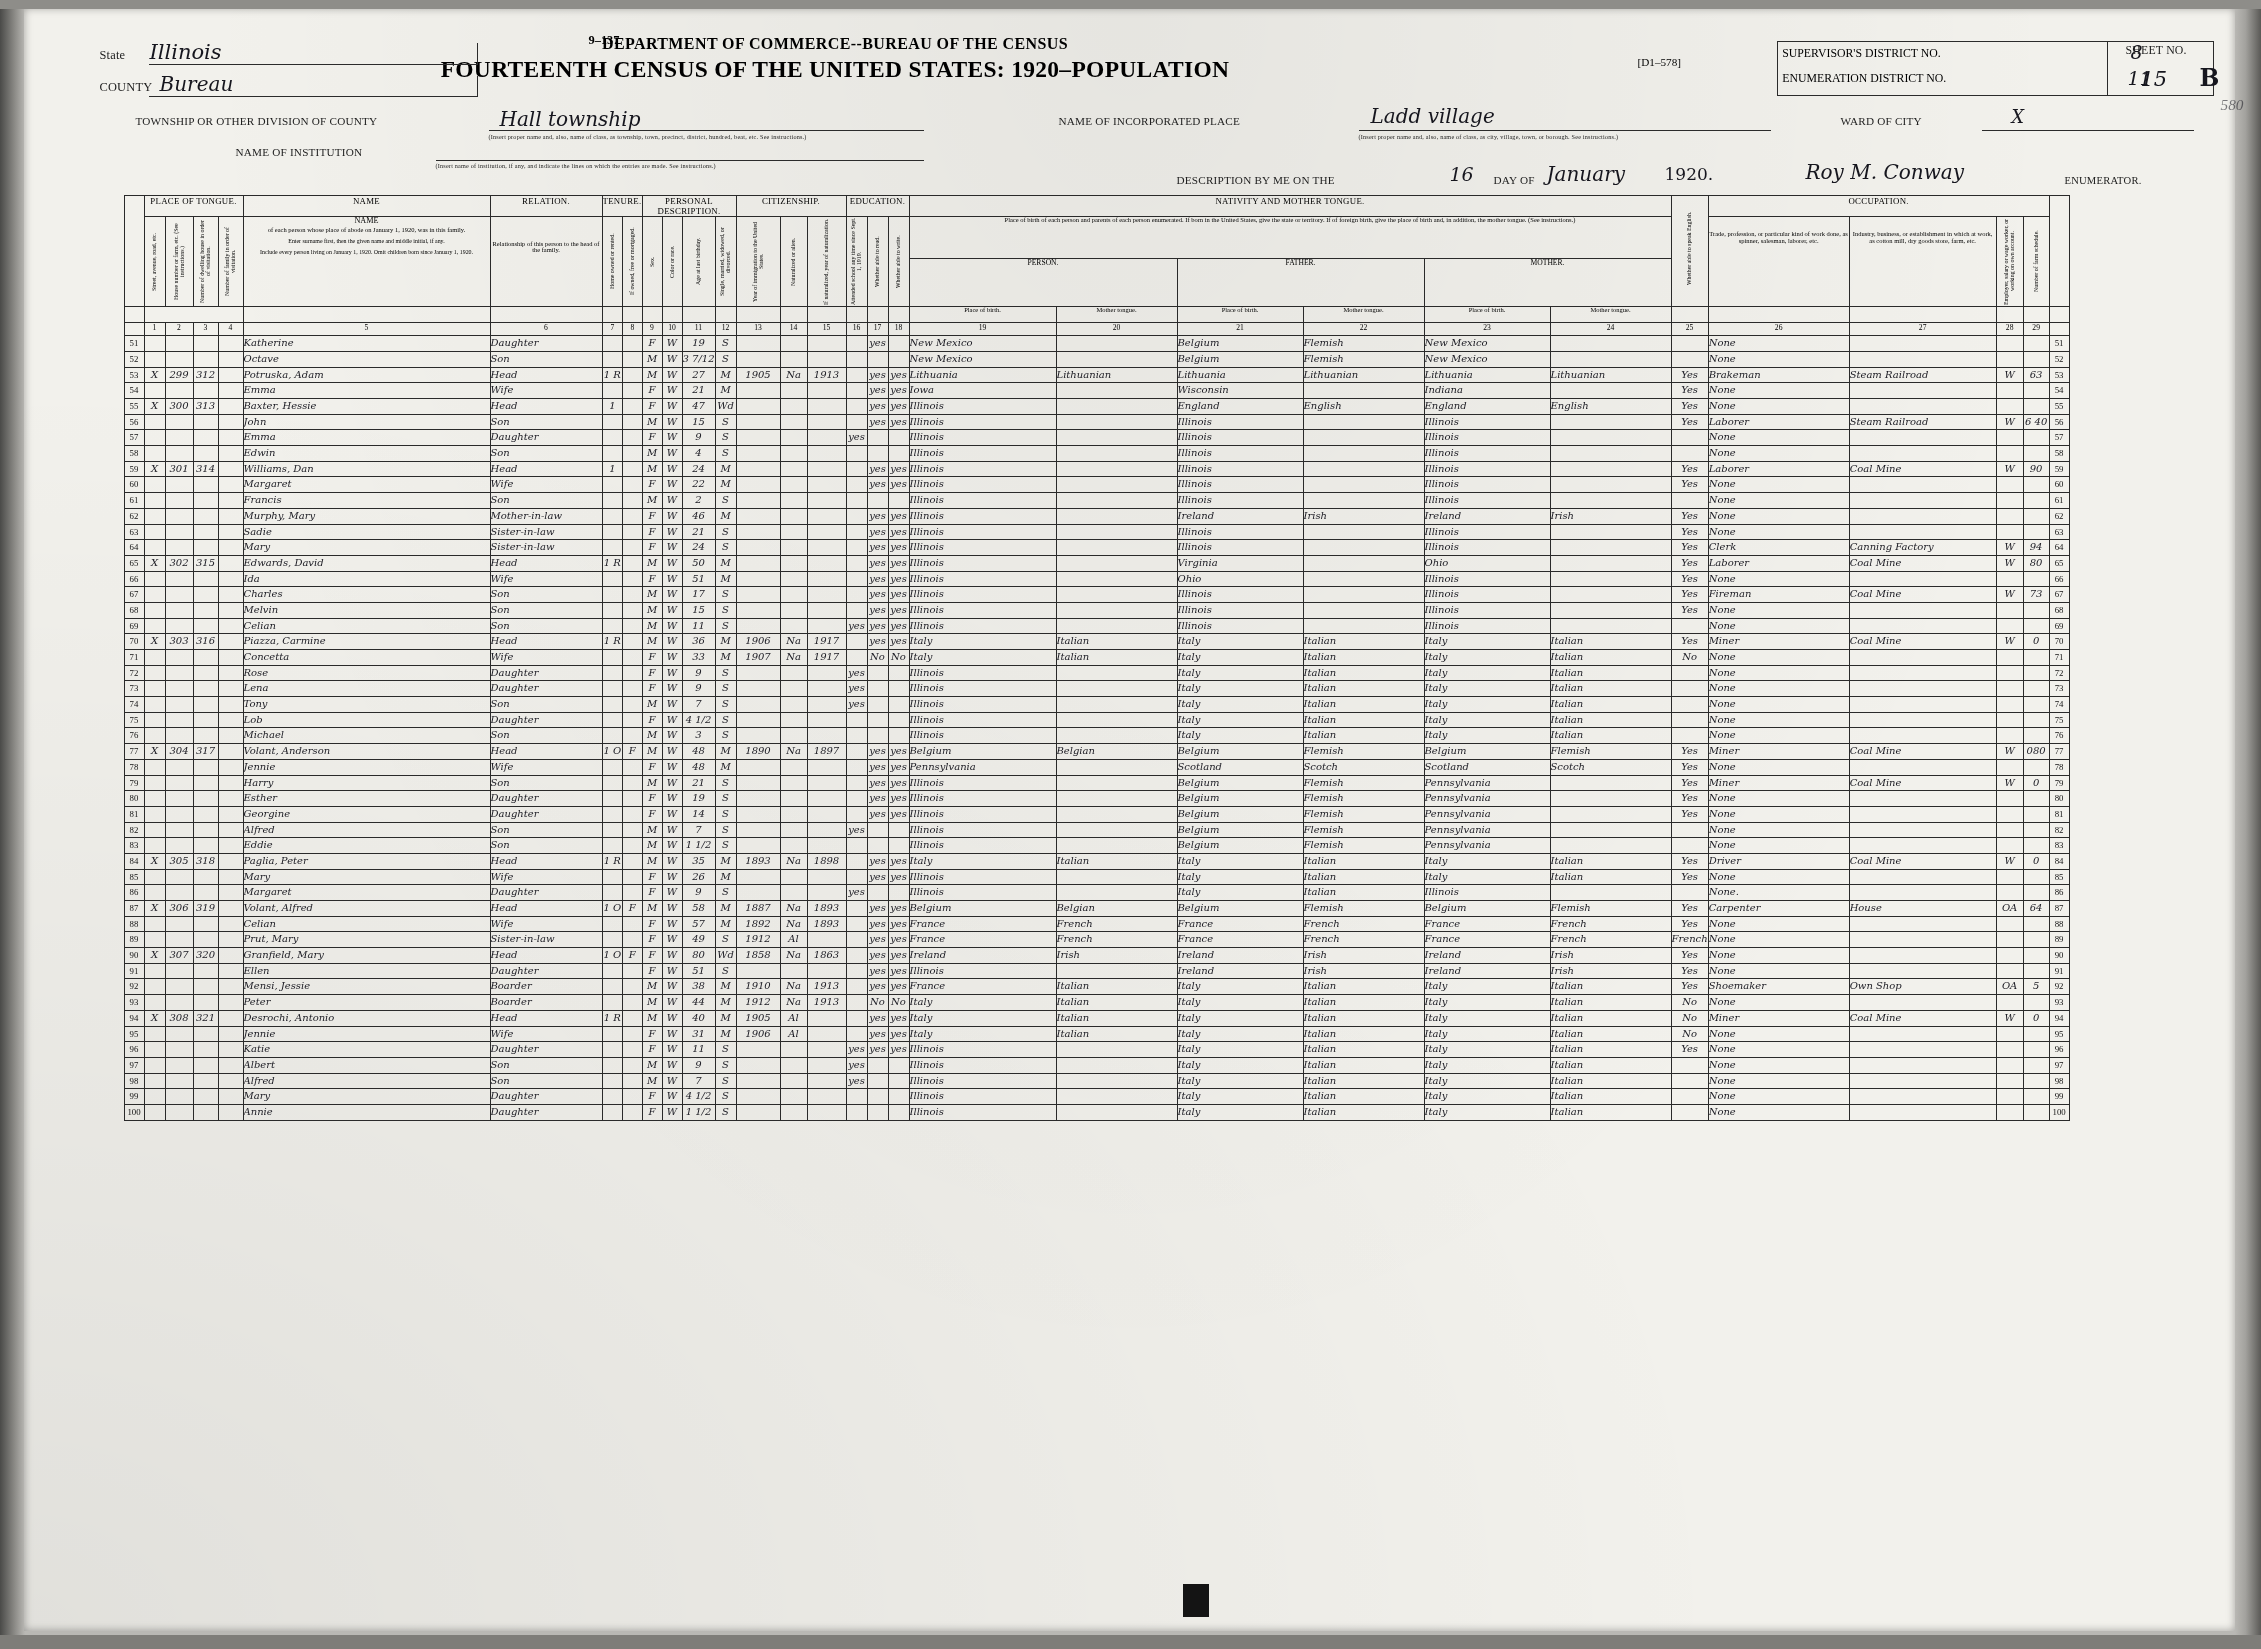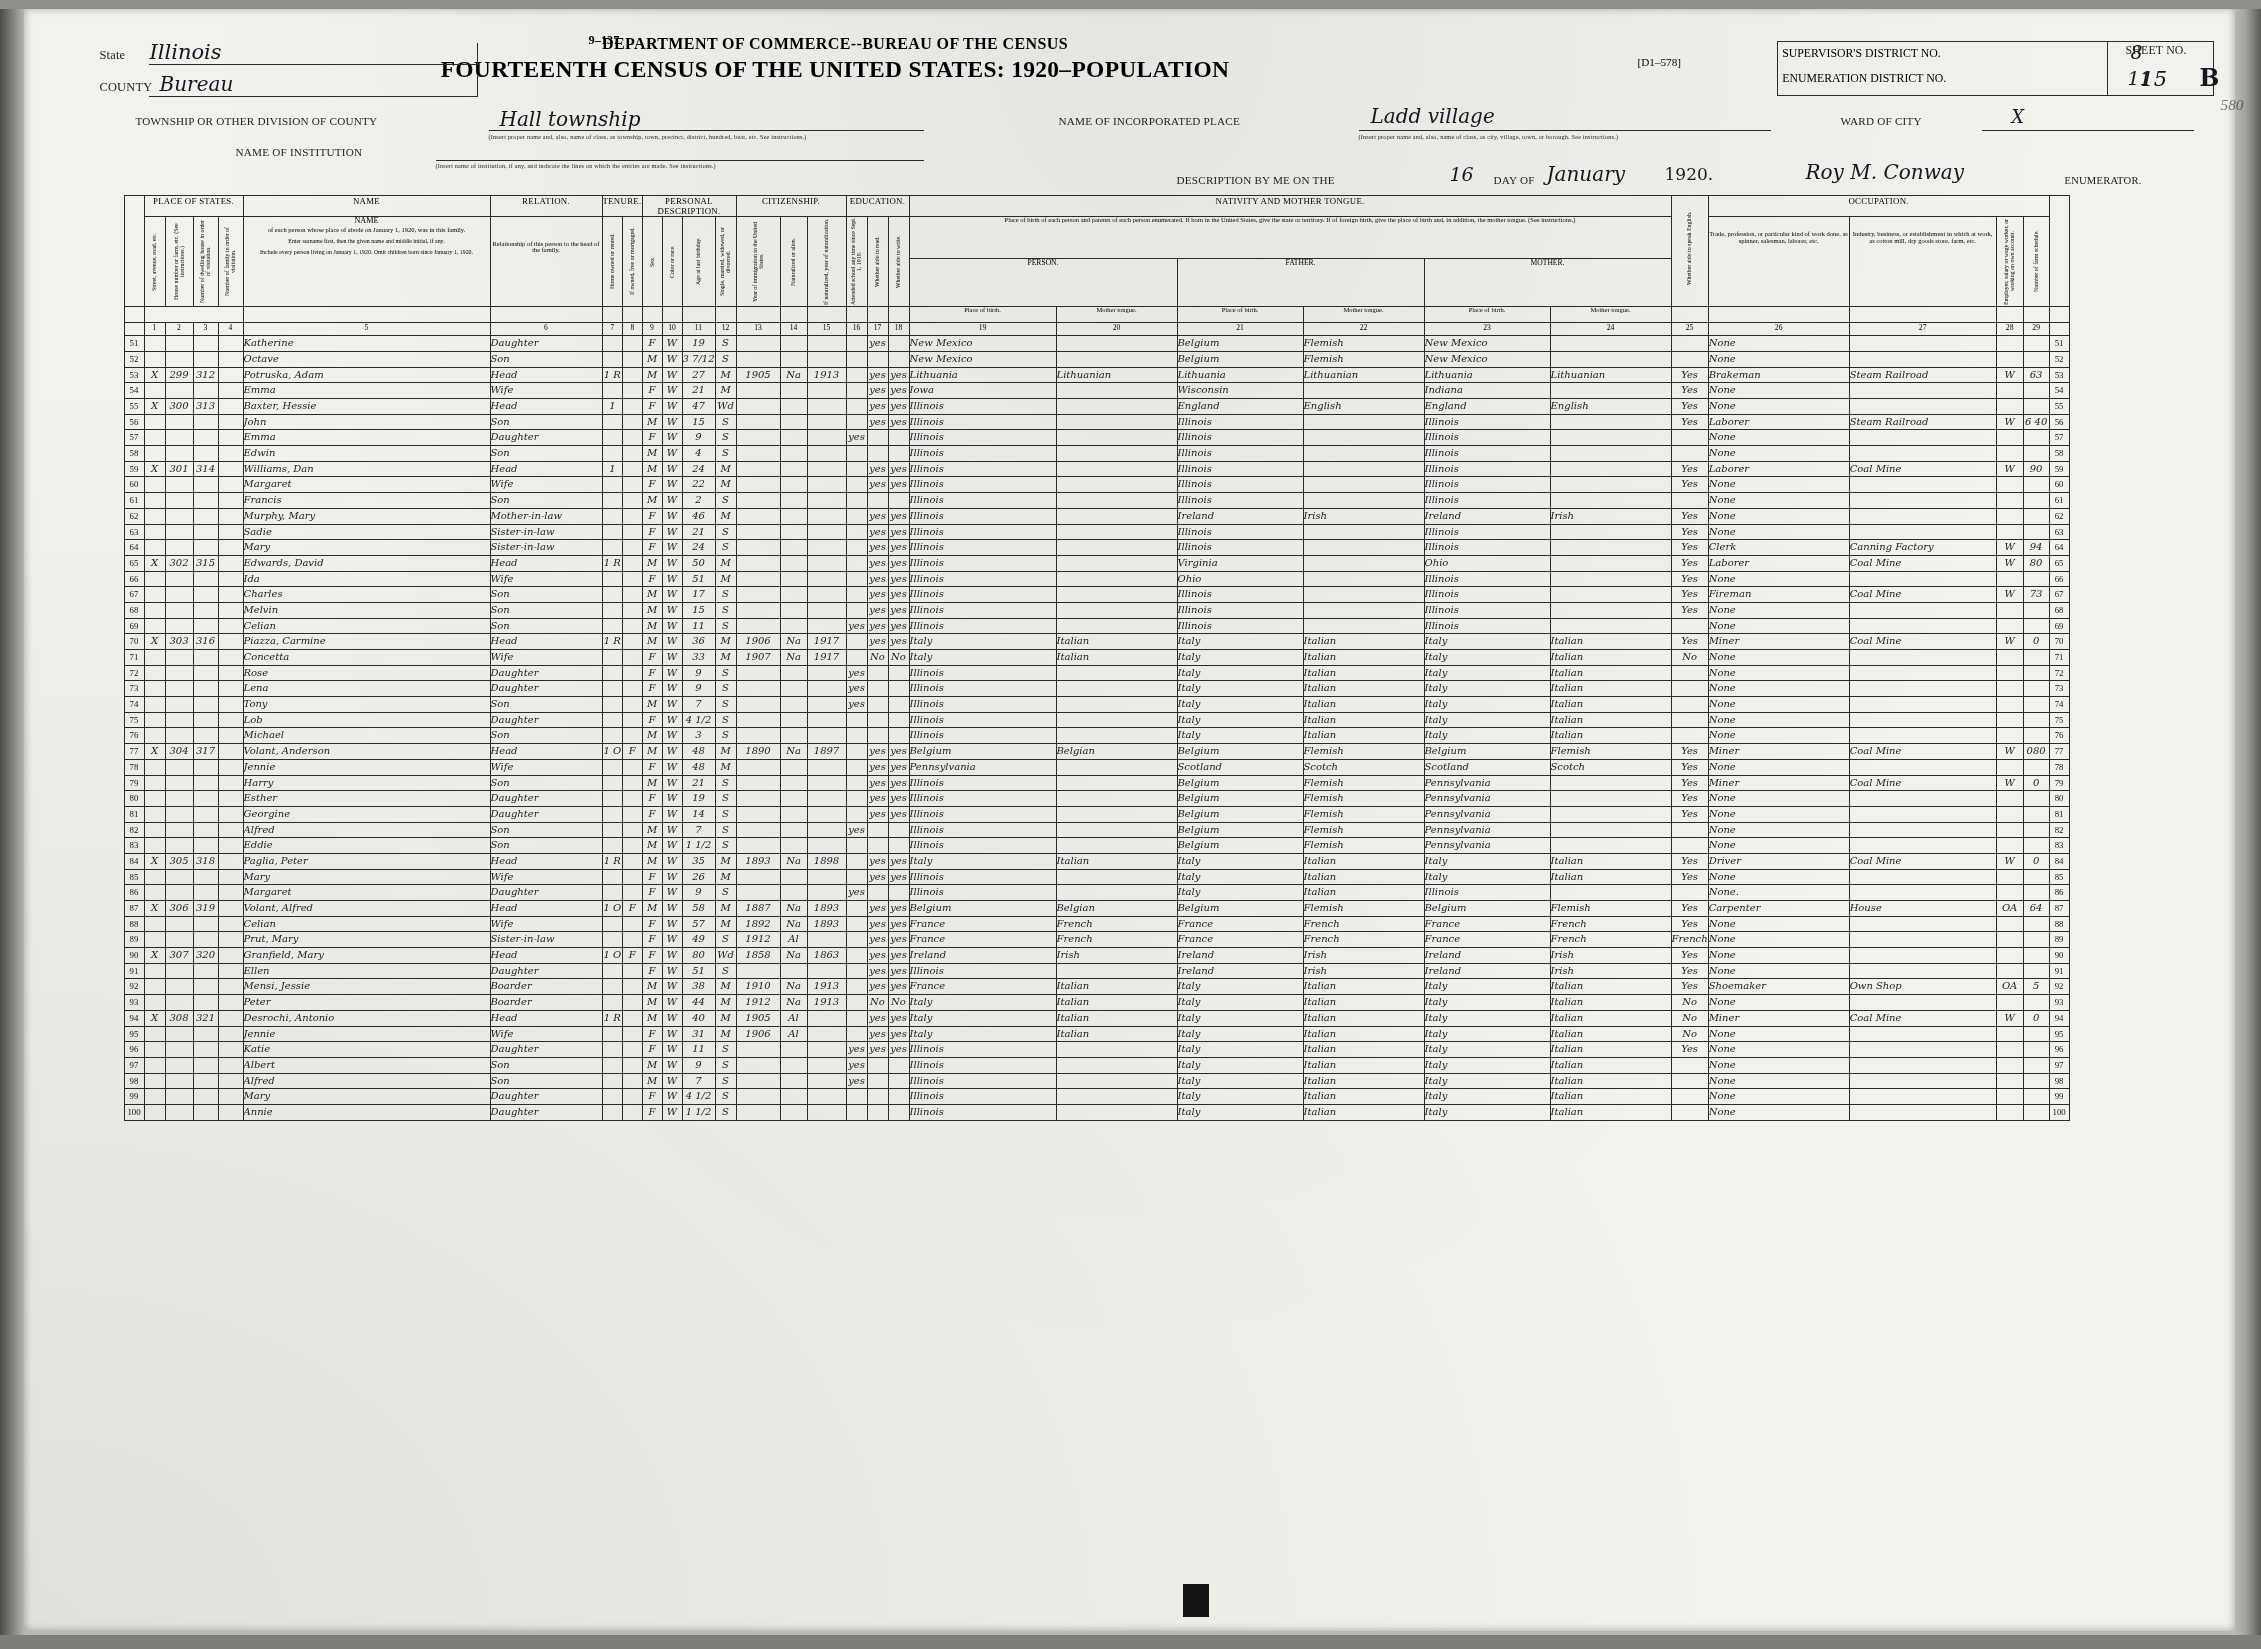--- a/index.html
+++ b/index.html
@@ -190,21 +190,21 @@
       <col style="width:141px">
       <col style="width:147px">
       <col style="width:27px">
       <col style="width:26px">
       <col style="width:20px">
     </colgroup>
 
     <tbody>
           <tr>
       <td rowspan="3" style="border:0.6px solid #2a2a2a;"></td>
-      <td class="grp" colspan="4">PLACE OF STATES.</td>
+      <td class="grp" colspan="4">PLACE OF TONGUE.</td>
       <td class="grp" rowspan="1">NAME</td>
       <td class="grp" rowspan="1">RELATION.</td>
       <td class="grp" colspan="2">TENURE.</td>
       <td class="grp" colspan="4">PERSONAL DESCRIPTION.</td>
       <td class="grp" colspan="3">CITIZENSHIP.</td>
       <td class="grp" colspan="3">EDUCATION.</td>
       <td class="grp" colspan="6">NATIVITY AND MOTHER TONGUE.</td>
       <td rowspan="3" style="padding:0;">
         <div class="vert" style="height:104px;">Whether able to speak English.</div>
       </td>

